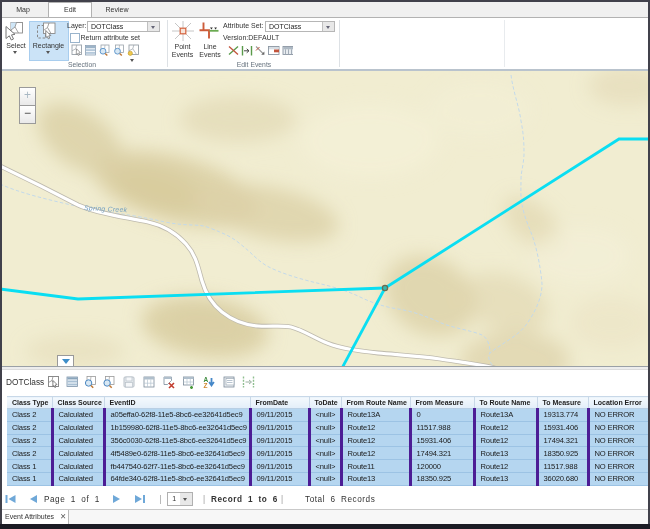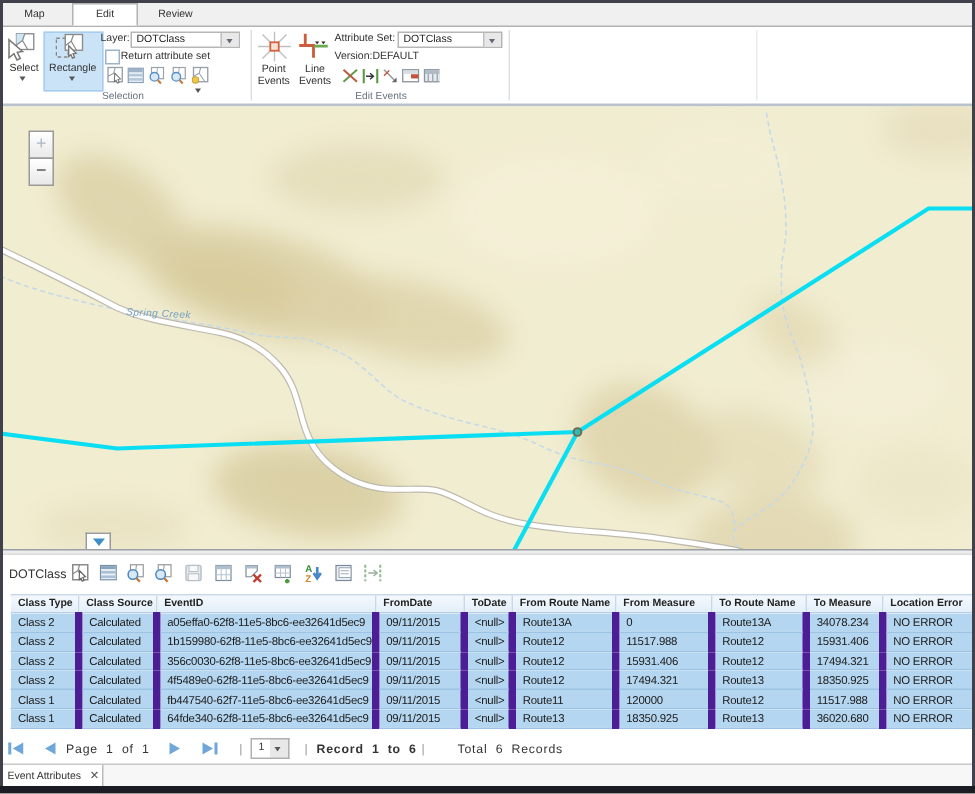--- a/index.html
+++ b/index.html
@@ -30,21 +30,21 @@
   
   #notch{position:absolute;left:55px;top:284px;width:17px;height:11px;background:#fff;border:1px solid #999;border-bottom:none;box-sizing:border-box;}
   #notch:after{content:"";position:absolute;left:3.5px;top:3px;border-left:4px solid transparent;border-right:4px solid transparent;border-top:5px solid #3d8ec9;}
   
   #panel{position:absolute;left:0;top:364px;width:646px;height:158px;background:#fff;}
   #panel .topstrip{position:absolute;left:0;top:0;width:646px;height:4px;background:#ededed;border-top:1px solid #9aa0a6;border-bottom:1px solid #dcdcdc;box-sizing:border-box;}
   #dotclass{position:absolute;left:4px;top:11px;font-size:8.3px;color:#333;}
   
   #tbl{position:absolute;left:5px;top:30px;width:641px;border-collapse:collapse;table-layout:fixed;font-size:7.8px;}
   #tbl th{height:11px;font-size:7px;background:linear-gradient(#f4f9fd,#e2eef9);border-left:1px solid #c8d8e8;border-top:1px solid #c8d8e8;border-bottom:1px solid #b9cfe4;color:#222;font-weight:bold;text-align:left;padding:0 0 0 5px;overflow:hidden;white-space:nowrap;}
-  #tbl td{height:11.8px;background:#b5d6f0;border-left:5px solid #4c1d95;border-bottom:1px solid #9cc3e4;color:#1a1a1a;padding:0 0 0 5px;overflow:hidden;white-space:nowrap;font-size:7.6px;letter-spacing:-0.15px;}
+  #tbl td{height:11.8px;background:#b5d6f0;border-left:3px solid #4c1d95;border-bottom:1px solid #9cc3e4;color:#1a1a1a;padding:0 0 0 5px;overflow:hidden;white-space:nowrap;font-size:7.6px;letter-spacing:-0.15px;}
   #tbl th:first-child,#tbl td:first-child{border-left:none;}
   
   #pager{position:absolute;left:5px;top:125px;width:640px;height:16px;font-size:8.2px;color:#333;letter-spacing:0.55px;word-spacing:2.6px;}
   #pager span{position:absolute;top:3.5px;}
   
   #btabs{position:absolute;left:0;top:143px;width:646px;height:15px;background:#f7f7f7;border-top:1px solid #c9c9c9;}
   #btab1{position:absolute;left:0px;top:0px;width:67px;height:15px;background:#fff;border-right:1px solid #b9b9b9;font-size:7px;color:#333;line-height:14px;padding-left:3px;box-sizing:border-box;white-space:nowrap;overflow:hidden;}
 </style>
 </head>
 <body>
@@ -340,21 +340,21 @@
             </tr>
       <tr>
               <td>Class 2</td>
               <td>Calculated</td>
               <td>a05effa0-62f8-11e5-8bc6-ee32641d5ec9</td>
               <td>09/11/2015</td>
               <td>&lt;null&gt;</td>
               <td>Route13A</td>
               <td>0</td>
               <td>Route13A</td>
-              <td>34078.234</td>
+              <td>19313.774</td>
               <td>NO ERROR</td>
             </tr>
       <tr>
               <td>Class 2</td>
               <td>Calculated</td>
               <td>1b159980-62f8-11e5-8bc6-ee32641d5ec9</td>
               <td>09/11/2015</td>
               <td>&lt;null&gt;</td>
               <td>Route12</td>
               <td>11517.988</td>

